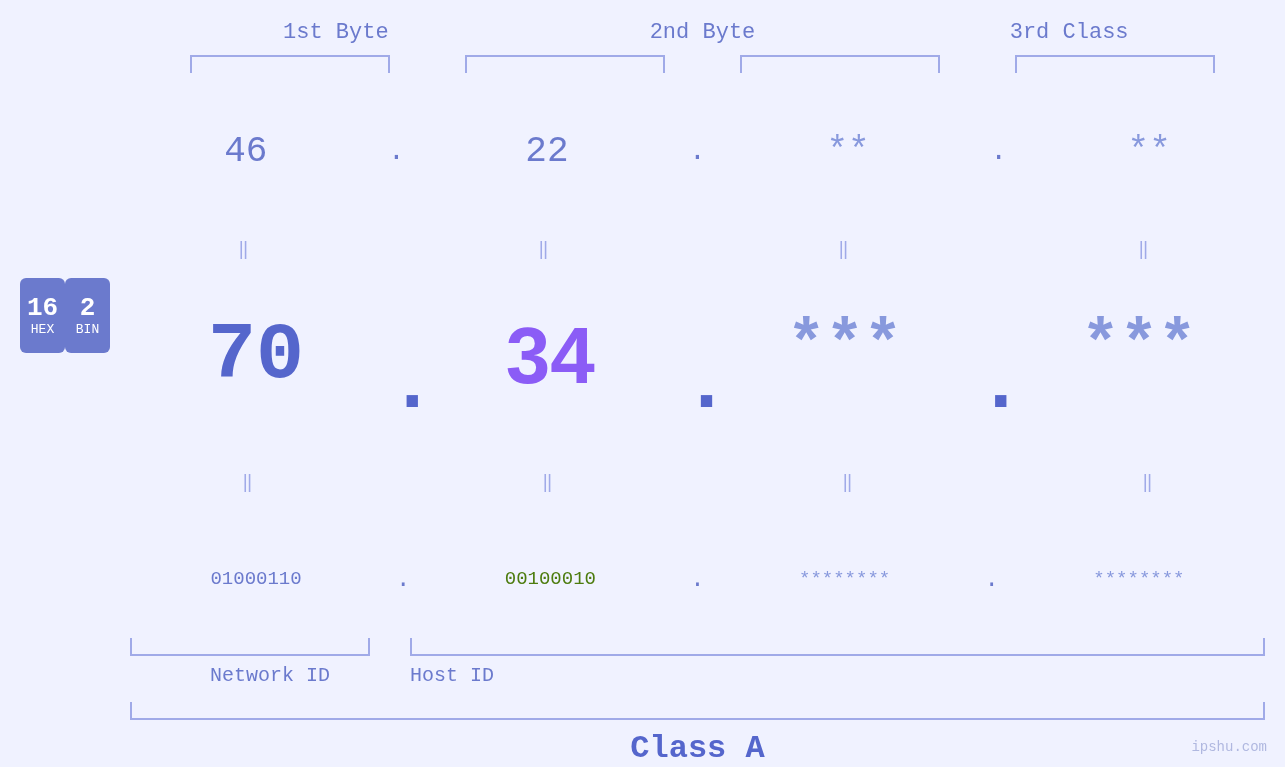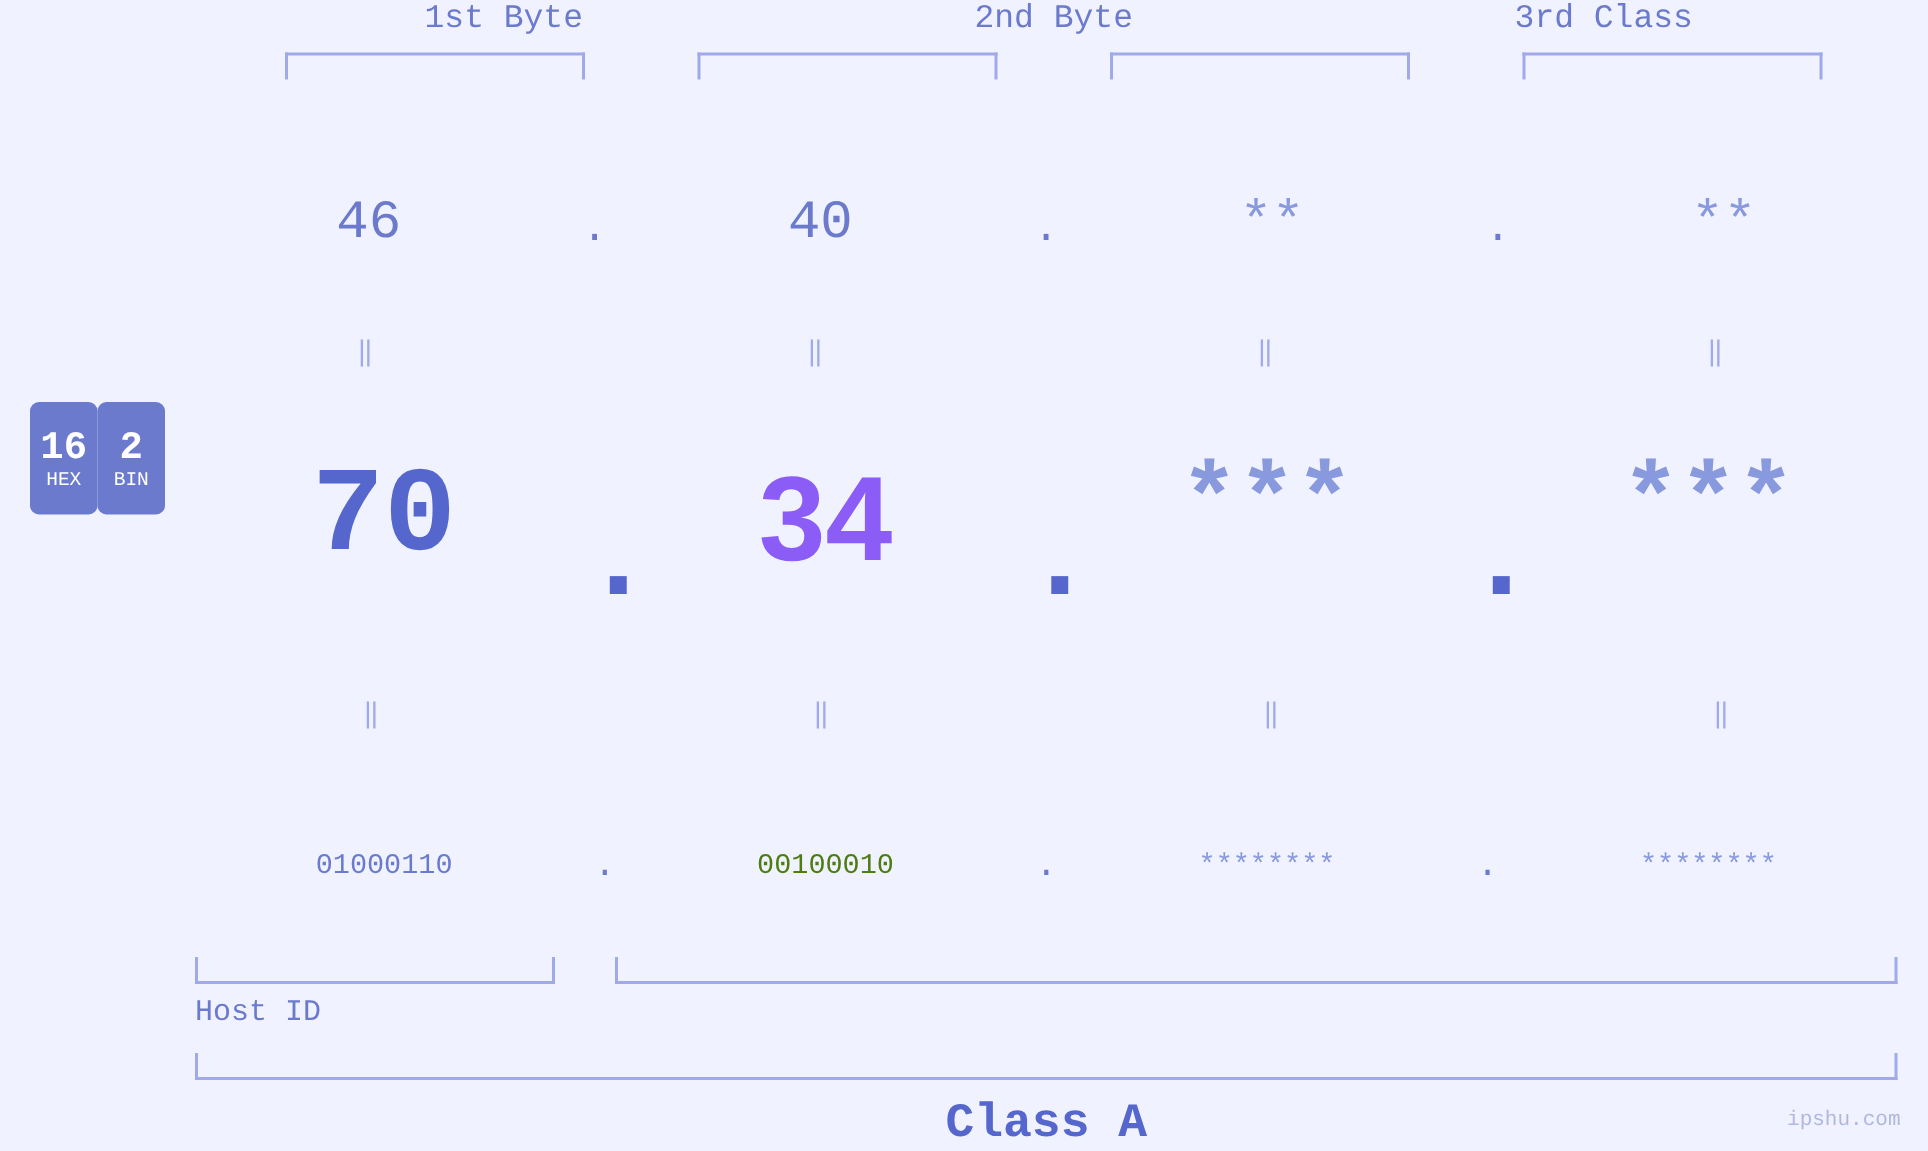--- a/index.html
+++ b/index.html
@@ -13,20 +13,21 @@
       position: relative;
     }
 
     .main-container {
       width: 1285px;
       height: 767px;
       position: relative;
       display: flex;
       flex-direction: column;
       align-items: center;
+      padding-top: 20px;
     }
 
     
     .header-row {
       display: flex;
       width: 1100px;
       margin-left: 120px;
       justify-content: space-around;
       margin-bottom: 10px;
     }
@@ -145,27 +146,27 @@
         <span class="badge-label">HEX</span>
       </div>
       <div class="badge">
         <span class="badge-num">2</span>
         <span class="badge-label">BIN</span>
       </div>
     </div>
 
     <div style="flex:1; display:flex; flex-direction:column; justify-content:space-around; padding-right:20px;">
 
-      <div class="val-row" style="align-items:flex-end; height:70px;gap:24px;">
+      <div class="val-row" style="align-items:center; height:70px;gap:24px;">
         <div class="val-item">
           <span style="font-size:36px; color:#6b7acd; font-family:'Courier New',monospace;">46</span>
         </div>
         <div class="sep-dot" style="font-size:28px; color:#6b7acd;">.</div>
         <div class="val-item">
-          <span style="font-size:36px; color:#6b7acd; font-family:'Courier New',monospace;">40</span>
+          <span style="font-size:36px; color:#6b7acd; font-family:'Courier New',monospace;">22</span>
         </div>
         <div class="sep-dot" style="font-size:28px; color:#6b7acd;">.</div>
         <div class="val-item">
           <span style="font-size:36px; color:#8899dd; font-family:'Courier New',monospace;">**</span>
         </div>
         <div class="sep-dot" style="font-size:28px; color:#6b7acd;">.</div>
         <div class="val-item">
           <span style="font-size:36px; color:#8899dd; font-family:'Courier New',monospace;">**</span>
         </div>
       </div>
@@ -233,20 +234,21 @@
 
     <div style="display:flex; align-items:flex-end; width:100%;">
 
       <div style="width:240px; height:18px; border-bottom:2px solid #a0aae8; border-left:2px solid #a0aae8; border-right:2px solid #a0aae8;"></div>
       <div style="width:40px;"></div>
 
       <div style="flex:1; height:18px; border-bottom:2px solid #a0aae8; border-left:2px solid #a0aae8; border-right:2px solid #a0aae8;"></div>
     </div>
 
     <div style="display:flex; width:100%; margin-top:8px;">
+      <div style="width:280px; text-align:center; color:#6b7acd; font-size:20px; font-family:'Courier New',monospace;">Network ID</div>
       <div style="flex:1; text-align:left; color:#6b7acd; font-size:20px; font-family:'Courier New',monospace;">Host ID</div>
     </div>
 
     <div style="width:100%; height:18px; border-bottom:2px solid #a0aae8; border-left:2px solid #a0aae8; border-right:2px solid #a0aae8; margin-top:15px;"></div>
 
     <div style="text-align:center; color:#5566cc; font-size:32px; font-family:'Courier New',monospace; font-weight:bold; margin-top:10px;">Class A</div>
 
   </div>
 
   <div class="watermark">ipshu.com</div>

